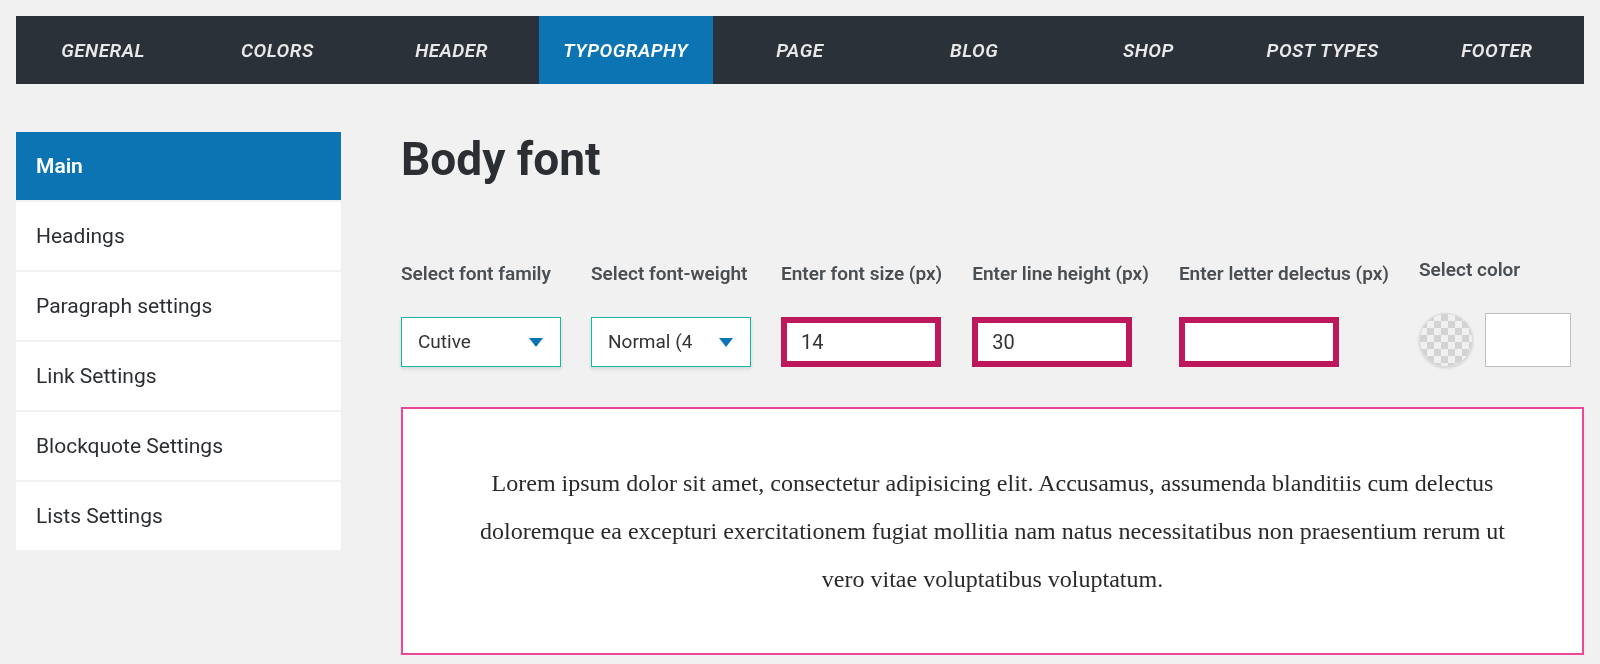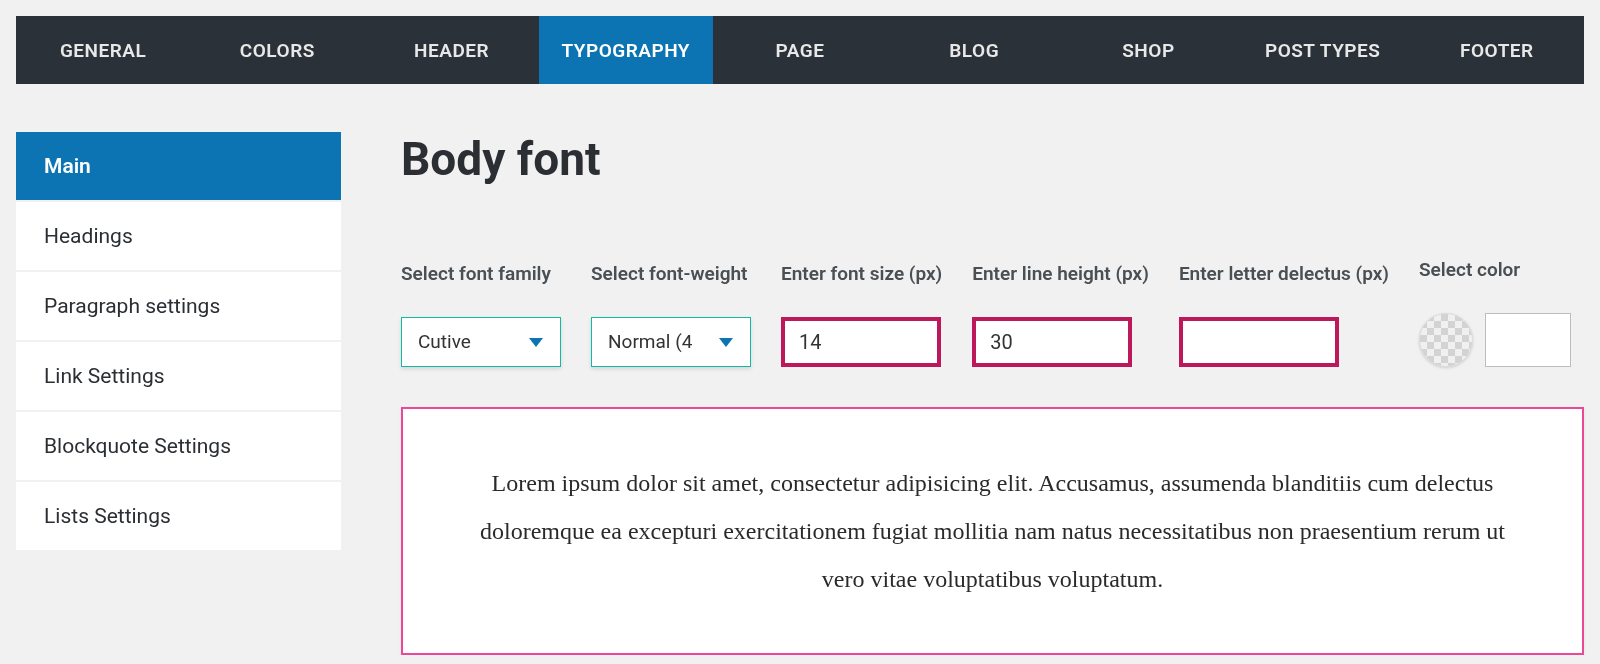--- a/index.html
+++ b/index.html
@@ -18,20 +18,21 @@
   .topnav-item {
     flex: 1 1 0;
     display: flex;
     align-items: center;
     justify-content: center;
     color: #e8e8e8;
     font-size: 19px;
     font-weight: 600;
     letter-spacing: 0.5px;
     cursor: pointer;
+    font-style: italic;
   }
   .topnav-item.active {
     background: #0c74b2;
     color: #ffffff;
   }
   .body-wrap {
     display: flex;
     margin: 48px 16px 0 16px;
     gap: 60px;
     align-items: flex-start;
@@ -40,21 +41,21 @@
     width: 325px;
     flex: 0 0 325px;
     display: flex;
     flex-direction: column;
     gap: 2px;
   }
   .sidebar-item {
     background: #ffffff;
     color: #2b2f33;
     font-size: 21px;
-    padding: 22px 28px;
+    padding: 22px 20px;
     cursor: pointer;
   }
   .sidebar-item.active {
     background: #0c74b2;
     color: #ffffff;
     font-weight: 600;
   }
   .main {
     flex: 1 1 auto;
   }
@@ -92,21 +93,21 @@
     padding: 0 16px;
     width: 160px;
     cursor: pointer;
     font-size: 19px;
     color: #333;
   }
   .dropdown svg { flex: 0 0 auto; }
   .text-input {
     height: 50px;
     width: 160px;
-    border: 4px solid #be185d;
+    border: 6px solid #be185d;
     background: #fff;
     padding: 0 14px;
     font-size: 20px;
     color: #333;
     font-family: inherit;
   }
   .color-group {
     display: flex;
     align-items: center;
     gap: 12px;

